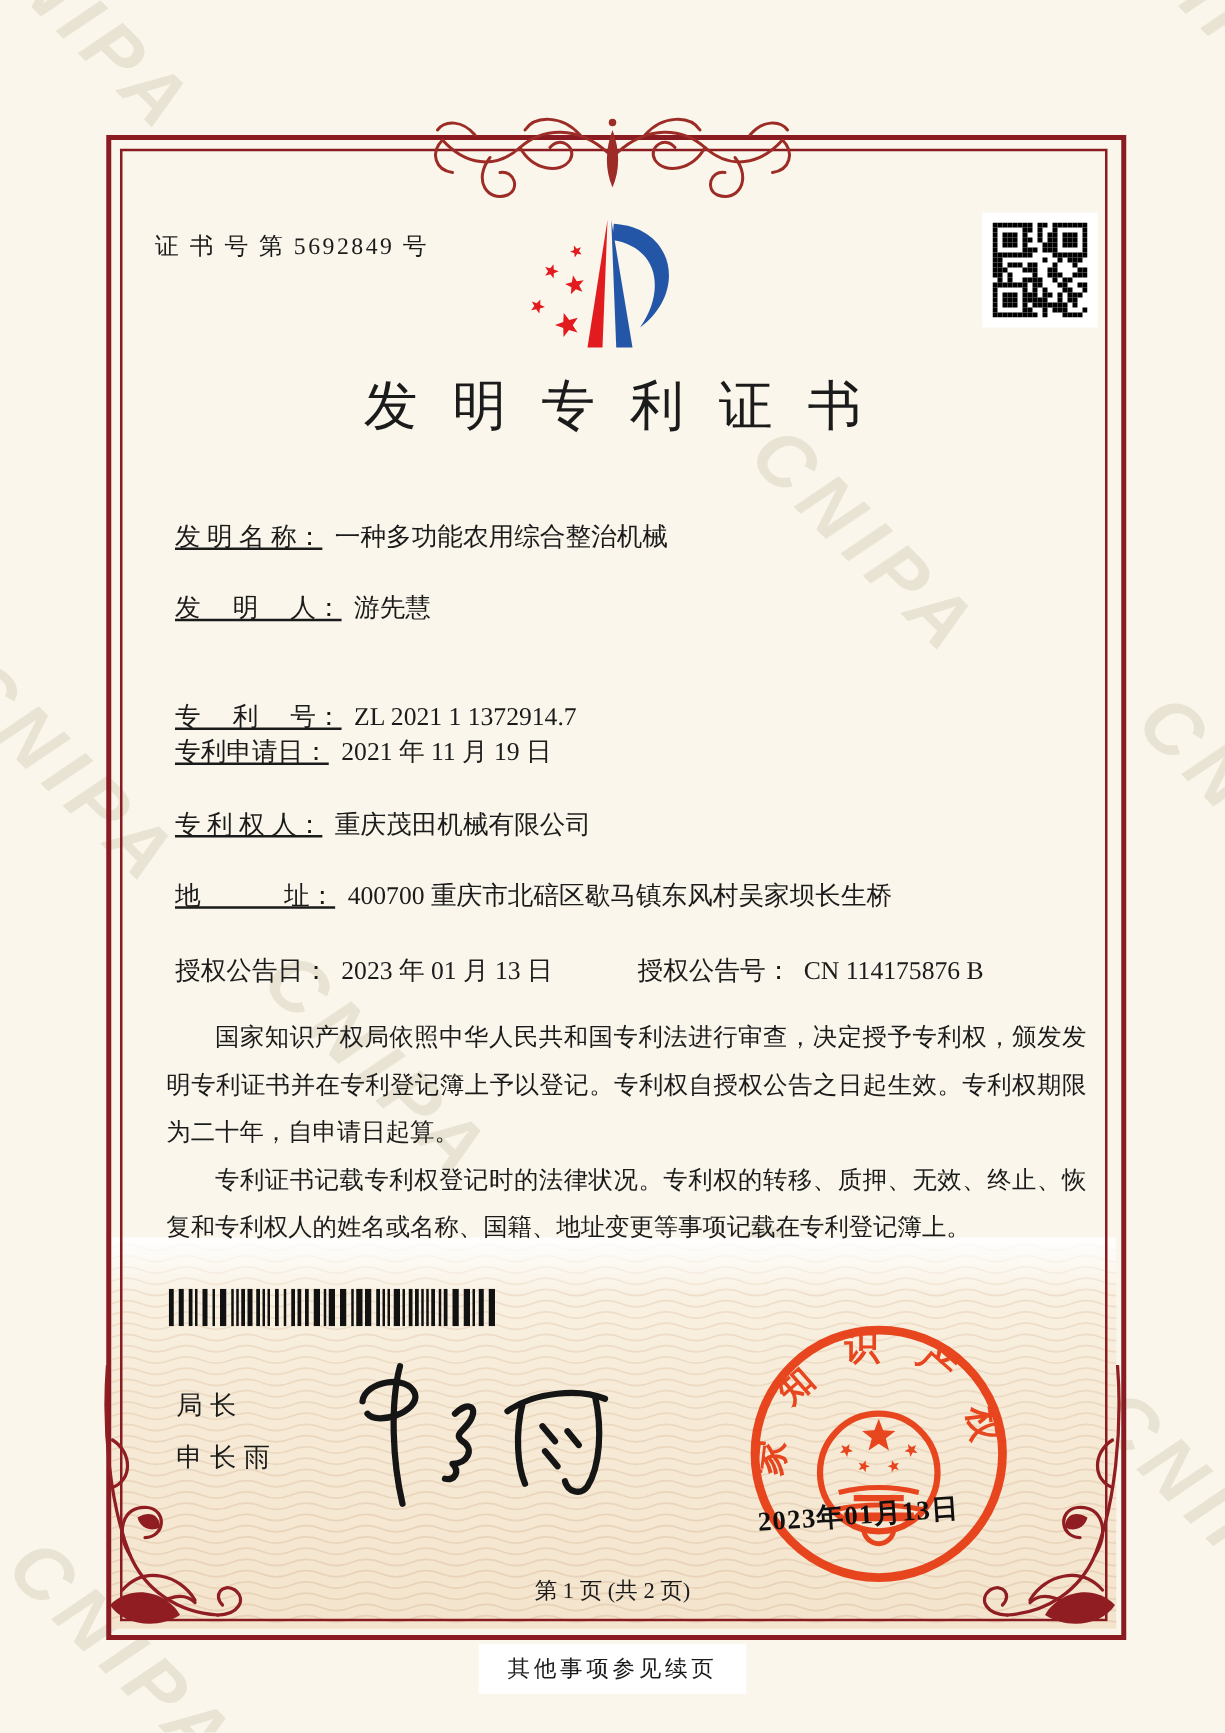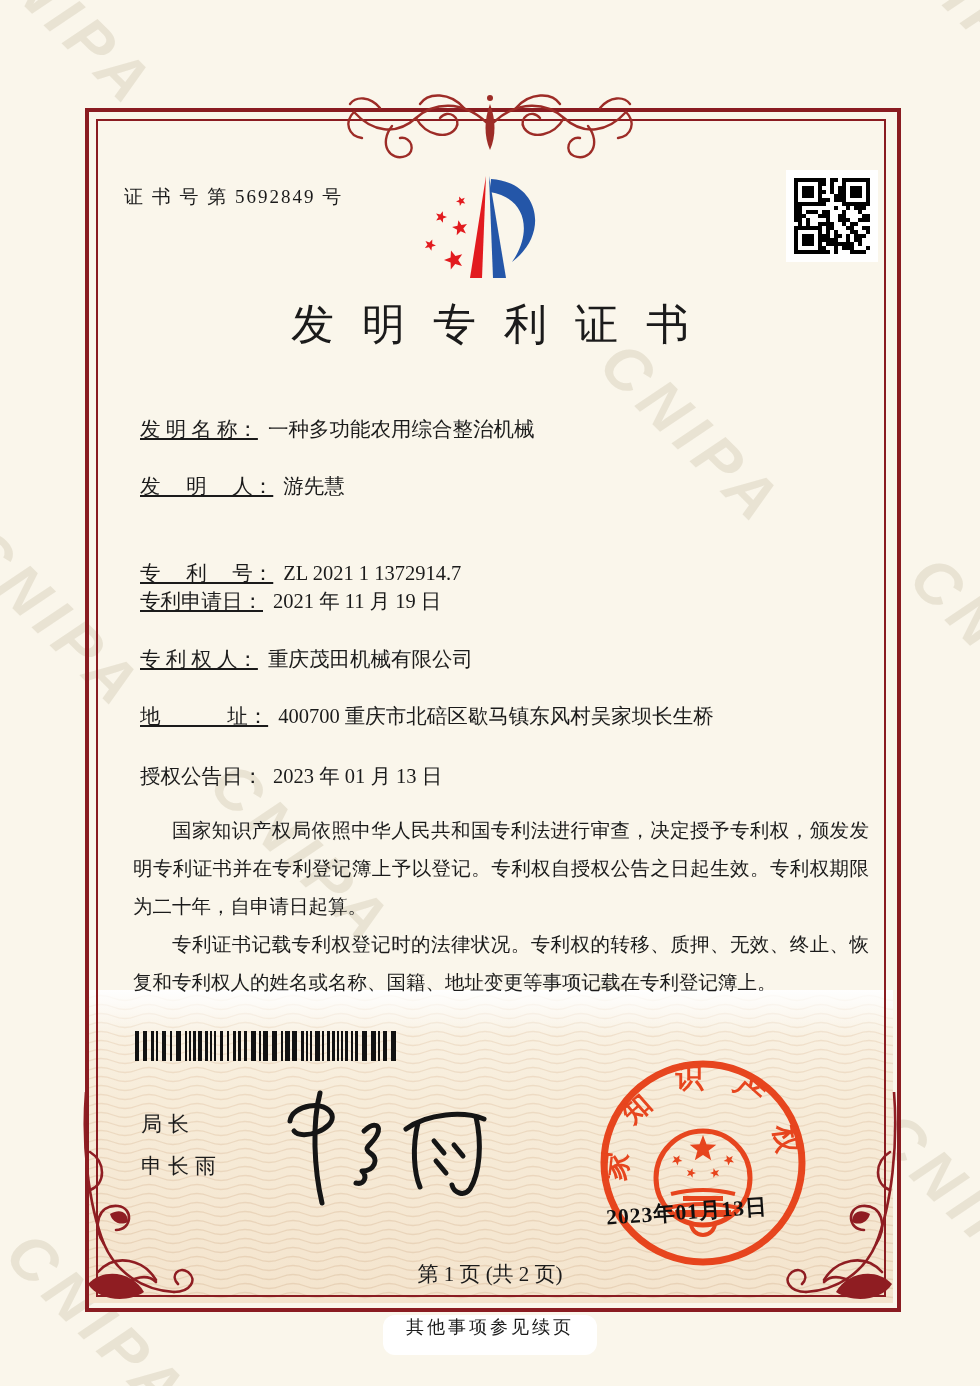--- a/index.html
+++ b/index.html
@@ -43,23 +43,23 @@
   .officer-title{left:141px;top:1110px;font-size:21px;z-index:6;
       font-family:"Liberation Sans","DejaVu Sans",sans-serif;letter-spacing:6px;}
   .officer-name{left:141px;top:1152px;font-size:21px;z-index:6;
       font-family:"Liberation Sans","DejaVu Sans",sans-serif;letter-spacing:6px;}
   .sig{left:268px;top:1085px;z-index:6;}
   
   .seal{left:597px;top:1056px;z-index:5;}
   .seal-date{left:606px;top:1196px;width:190px;font-size:21.5px;font-weight:700;
       letter-spacing:1px;color:#101010;transform:rotate(-4deg);z-index:7;white-space:nowrap;}
   
-  .page-info{left:0;top:1260px;width:980px;text-align:center;font-size:21px;z-index:6;}
+  .page-info{left:0;top:1260px;width:980px;text-align:center;font-size:18px;z-index:6;}
   .note-box{left:383px;top:1315px;width:214px;height:40px;background:#ffffff;z-index:6;
-      display:flex;justify-content:center;font-size:18px;letter-spacing:3px;border-radius:12px;}
+      display:flex;align-items:center;justify-content:center;font-size:18px;letter-spacing:3px;}
   .flourish-top{left:340px;top:70px;z-index:4;}
   .flourish-bl{left:76px;top:1092px;z-index:4;}
   .flourish-br{left:774px;top:1092px;z-index:4;transform:scaleX(-1);}
 </style>
 </head>
 <body>
 
 <span class="wm" style="left:-50px;top:-20px;">CNIPA</span>
 <span class="wm" style="left:848px;top:-40px;">CNIPA</span>
 <span class="wm" style="left:578px;top:398px;">CNIPA</span>
@@ -404,20 +404,23 @@
   <span class="field-label">专利申请日：</span><span class="field-value">2021 年 11 月 19 日</span>
 </div>
 <div class="abs field-row" style="top:645px;">
   <span class="field-label">专 利 权 人：</span><span class="field-value">重庆茂田机械有限公司</span>
 </div>
 <div class="abs field-row" style="top:702px;">
   <span class="field-label">地　　　 址：</span><span class="field-value">400700  重庆市北碚区歇马镇东风村吴家坝长生桥</span>
 </div>
 <div class="abs field-row" style="top:762px;width:740px;">
   <span>授权公告日：</span><span class="field-value">2023 年 01 月 13 日</span>
+  <span class="grant2">
+    <span>授权公告号：</span><span class="field-value">CN 114175876 B</span>
+  </span>
 </div>
 
 <div class="abs paras">
   <p>国家知识产权局依照中华人民共和国专利法进行审查，决定授予专利权，颁发发明专利证书并在专利登记簿上予以登记。专利权自授权公告之日起生效。专利权期限为二十年，自申请日起算。</p>
   <p>专利证书记载专利权登记时的法律状况。专利权的转移、质押、无效、终止、恢复和专利权人的姓名或名称、国籍、地址变更等事项记载在专利登记簿上。</p>
 </div>
 
 <svg class="abs barcode" id="barcode-svg" width="266" height="30">
     <rect x="0" y="0" width="4" height="30" fill="#111"></rect>
     <rect x="8" y="0" width="4" height="30" fill="#111"></rect>

